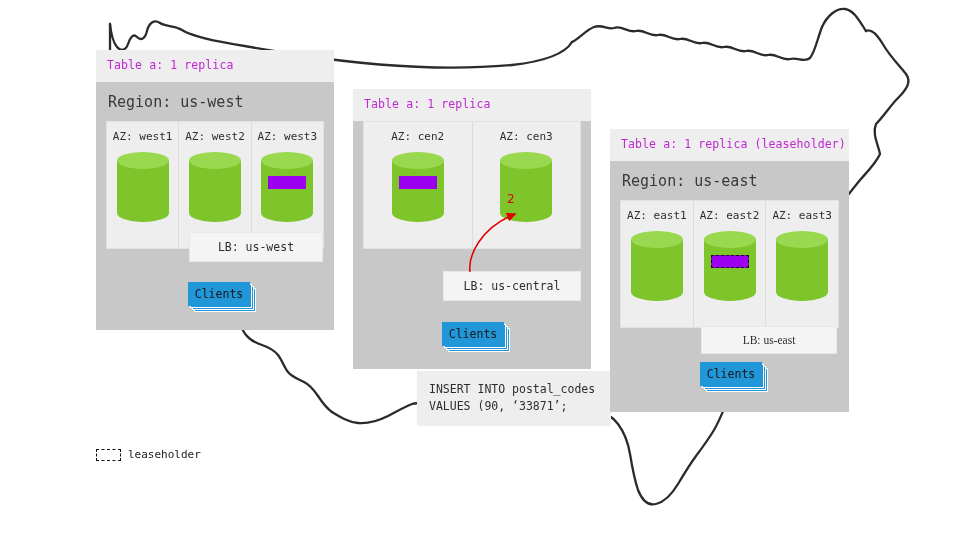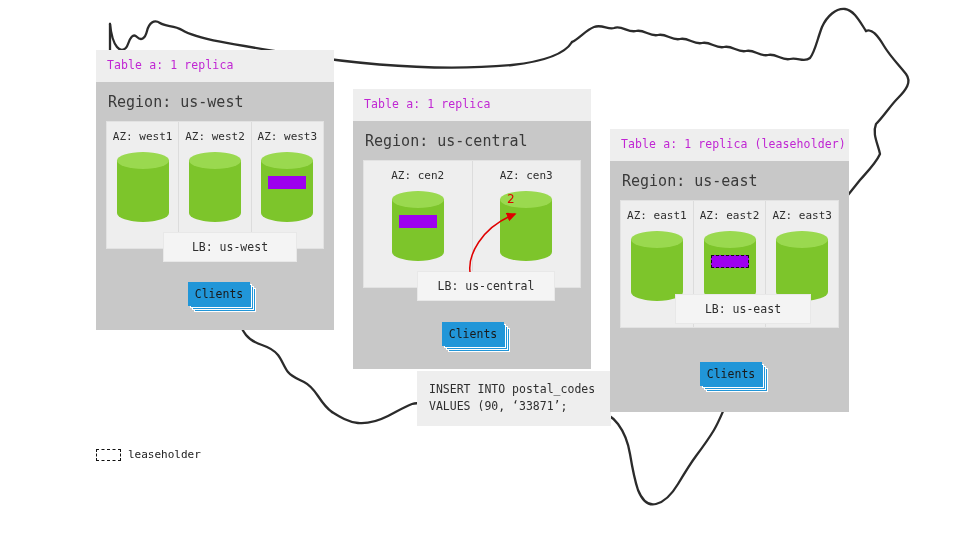--- a/index.html
+++ b/index.html
@@ -99,20 +99,21 @@
   
   .lb-box {
     position: absolute;
     background: #f4f4f4;
     border: 1px solid #e8e8e8;
     color: #2e2e2e;
     font-size: 11.5px;
     padding: 7px 14px;
     white-space: nowrap;
     text-align: center;
+    margin-left: 26px;
   }
 
   
   .clients {
     position: absolute;
     width: 62px;
     height: 24px;
   }
   .clients .sheet {
     position: absolute;
@@ -267,21 +268,20 @@
   <div class="clients" style="left:188px; top:282px;">
     <div class="sheet s3"></div>
     <div class="sheet s2"></div>
     <div class="sheet s1"></div>
     <div class="sheet s0">Clients</div>
   </div>
 
   <div class="region-panel" style="left:353px; top:89px; width:238px; height:280px;">
     <div class="panel-header">Table a: 1 replica</div>
     <div class="panel-body">
-      <div class="region-title">Region: us-central</div>
       <div class="az-strip">
         <div class="az-cell">
           <div class="az-label">AZ: cen2</div>
           <div class="cyl">
             <div class="body"></div>
             <div class="top"></div>
             <div class="replica"></div>
           </div>
         </div>
         <div class="az-cell">
@@ -337,21 +337,21 @@
         <div class="az-cell">
           <div class="az-label">AZ: east3</div>
           <div class="cyl">
             <div class="body"></div>
             <div class="top"></div>
           </div>
         </div>
       </div>
     </div>
   </div>
-  <div class="lb-box" style="left:675px; top:294px; width:106px;">LB: us-east</div>
+  <div class="lb-box" style="left:675px; top:326px; width:106px;font-family:Liberation Serif, serif;">LB: us-east</div>
   <div class="clients" style="left:700px; top:362px;">
     <div class="sheet s3"></div>
     <div class="sheet s2"></div>
     <div class="sheet s1"></div>
     <div class="sheet s0">Clients</div>
   </div>
 
   <div id="legend">
     <div class="swatch"></div>
     <div class="legend-text">leaseholder</div>

